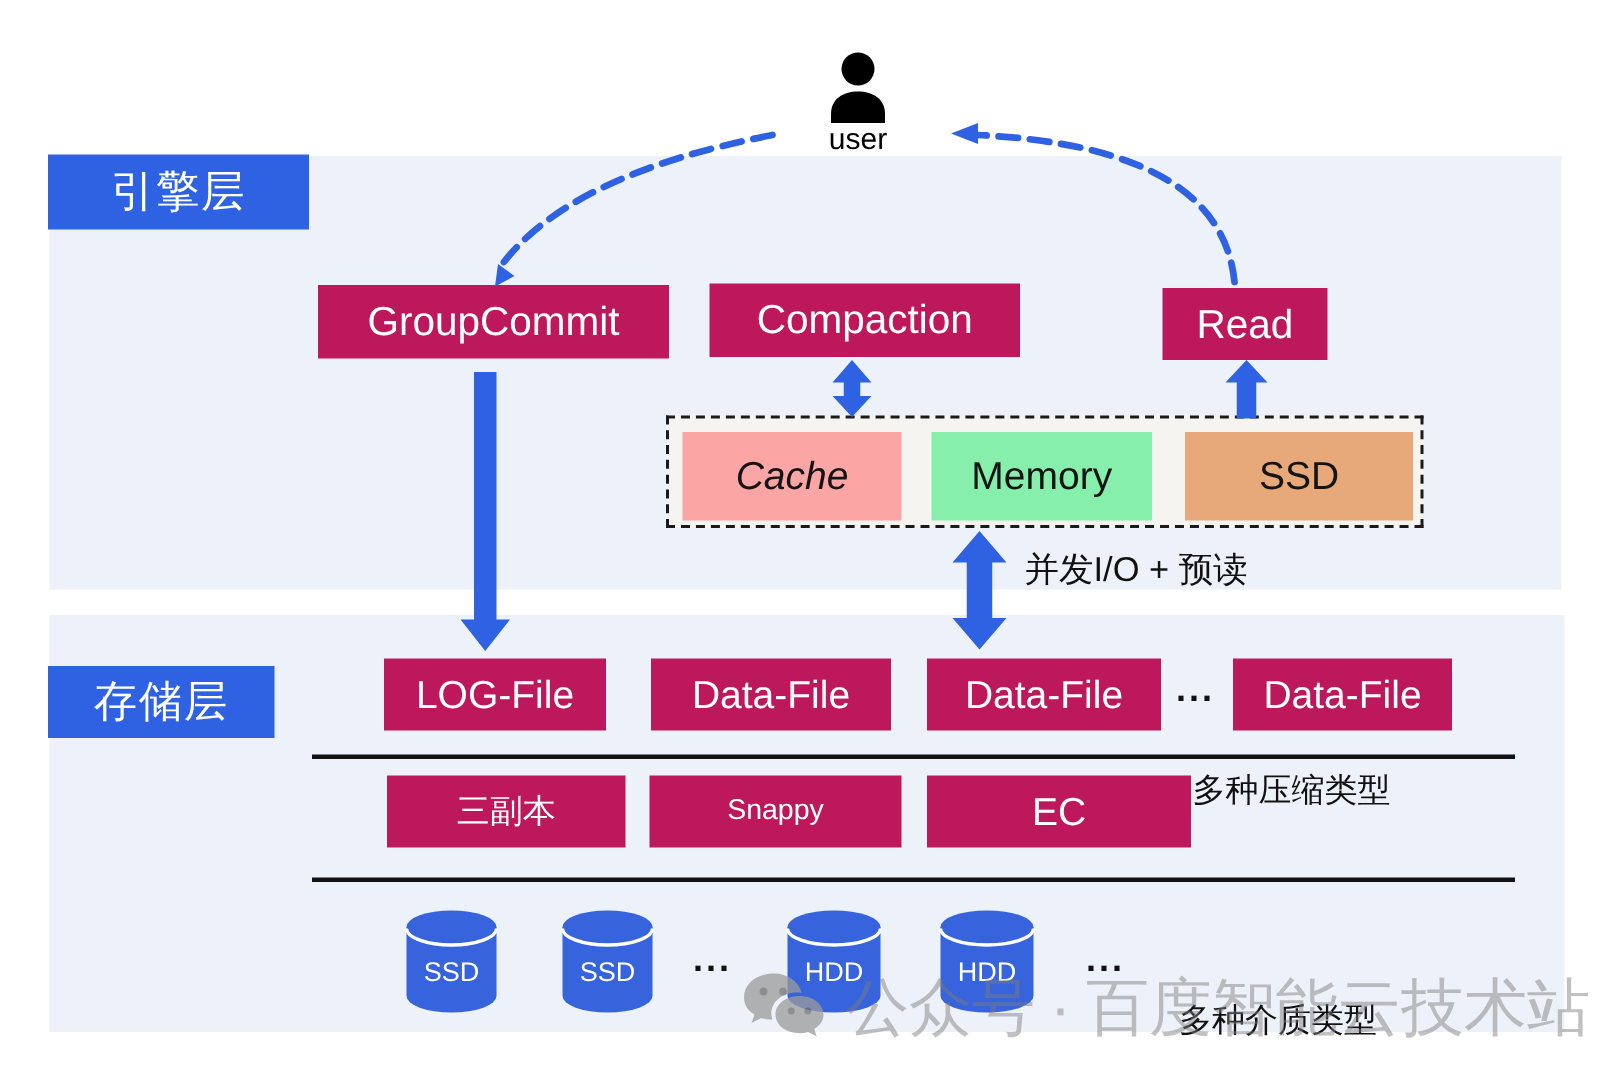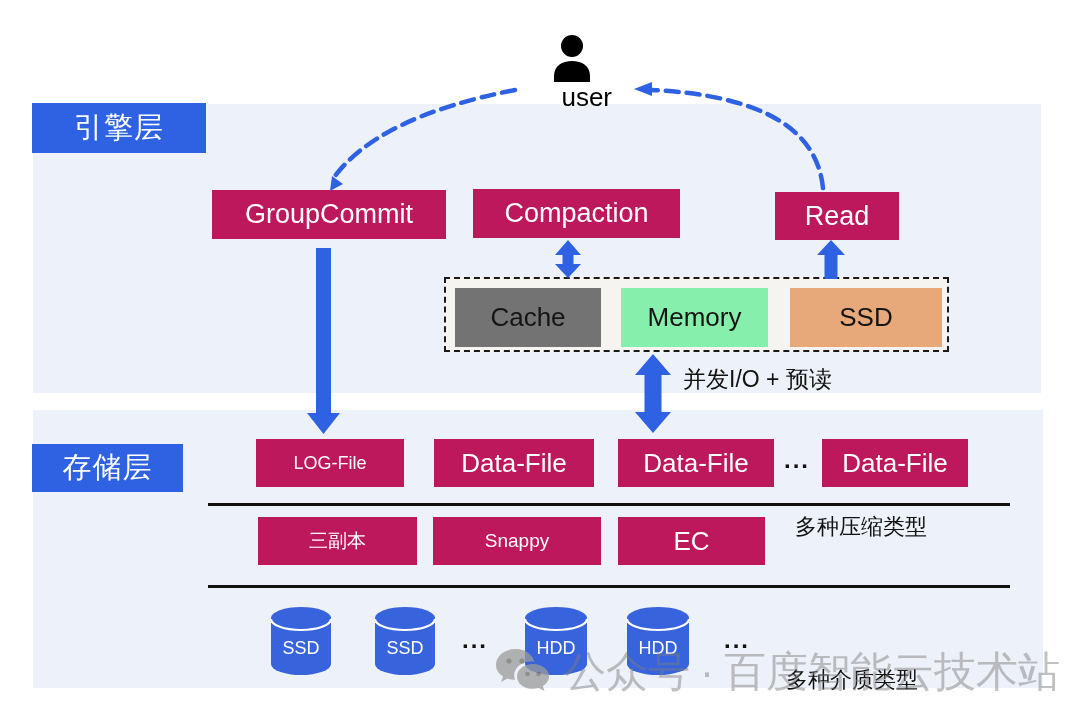--- a/index.html
+++ b/index.html
@@ -19,21 +19,21 @@
   }
   .mem-box{
     display:flex;align-items:center;justify-content:center;font-size:26px;color:#141414;
   }
   .dashed-group{
     border:2px dashed #1a1a1a;background:#f6f4f0;box-sizing:border-box;
   }
   .note{font-size:22px;color:#111;}
   .hline{background:#111;height:3px;}
   .dots{font-size:24px;font-weight:bold;color:#111;letter-spacing:2px;line-height:1;}
-  .user-label{font-size:26px;color:#000;text-align:right;}
+  .user-label{font-size:20px;color:#000;text-align:center;}
   .io-note{font-size:23px;color:#111;}
   .watermark{
     display:flex;align-items:center;gap:10px;color:rgba(125,125,125,0.48);
     font-size:42px;white-space:nowrap;z-index:9;
   }
   svg{display:block;}
   .arrow-layer{pointer-events:none;z-index:5;}
   .boxes{z-index:4;}
 </style>
 </head>
@@ -63,40 +63,40 @@
   <circle cx="22" cy="12" r="11" fill="#000"></circle>
   <path d="M4 48 L4 42 C4 32 12 27 22 27 C32 27 40 32 40 42 L40 48 Z" fill="#000"></path>
 </svg>
 <div class="abs user-label" style="left:532px;top:82px;width:80px;">user</div>
 
 <div class="abs layer-tag boxes" style="left:32px;top:103px;width:174px;height:50px;">引擎层</div>
 <div class="abs layer-tag boxes" style="left:32px;top:412px;width:151px;height:48px;margin-top:32px;">存储层</div>
 
 <div class="abs blue-box boxes" style="left:212px;top:190px;width:234px;height:49px;">GroupCommit</div>
 <div class="abs blue-box boxes" style="left:473px;top:189px;width:207px;height:49px;">Compaction</div>
-<div class="abs blue-box boxes" style="left:775px;top:192px;width:124px;height:48px;">Read</div>
+<div class="abs blue-box boxes" style="left:775px;top:192px;width:110px;height:48px;">Read</div>
 
 <div class="abs dashed-group" style="left:444px;top:277px;width:505px;height:75px;"></div>
-<div class="abs mem-box" style="left:455px;top:288px;width:146px;height:59px;background:#737373;">Cache</div>
+<div class="abs mem-box" style="left:455px;top:288px;width:146px;height:59px;background:#fca5a5;font-style:italic;">Cache</div>
 <div class="abs mem-box" style="left:621px;top:288px;width:147px;height:59px;background:#86efac;">Memory</div>
 <div class="abs mem-box" style="left:790px;top:288px;width:152px;height:59px;background:#e8a97a;">SSD</div>
 
 <div class="abs io-note" style="left:683px;top:364px;">并发I/O + 预读</div>
 
-<div class="abs blue-box boxes" style="left:256px;top:439px;width:148px;height:48px;font-size:18px;">LOG-File</div>
+<div class="abs blue-box boxes" style="left:256px;top:439px;width:148px;height:48px;font-size:26px;">LOG-File</div>
 <div class="abs blue-box boxes" style="left:434px;top:439px;width:160px;height:48px;font-size:26px;">Data-File</div>
 <div class="abs blue-box boxes" style="left:618px;top:439px;width:156px;height:48px;font-size:26px;">Data-File</div>
 <div class="abs dots" style="left:784px;top:448px;">...</div>
 <div class="abs blue-box boxes" style="left:822px;top:439px;width:146px;height:48px;font-size:26px;">Data-File</div>
 
 <div class="abs hline" style="left:208px;top:503px;width:802px;"></div>
 
-<div class="abs blue-box boxes" style="left:258px;top:517px;width:159px;height:48px;font-size:19px;">三副本</div>
+<div class="abs blue-box boxes" style="left:258px;top:517px;width:159px;height:48px;font-size:22px;">三副本</div>
 <div class="abs blue-box boxes" style="left:433px;top:517px;width:168px;height:48px;font-size:19px;">Snappy</div>
-<div class="abs blue-box boxes" style="left:618px;top:517px;width:147px;height:48px;font-size:26px;">EC</div>
+<div class="abs blue-box boxes" style="left:618px;top:517px;width:176px;height:48px;font-size:26px;">EC</div>
 <div class="abs note" style="left:795px;top:512px;">多种压缩类型</div>
 
 <div class="abs hline" style="left:208px;top:585px;width:802px;"></div>
 
 <svg class="abs" style="left:268px;top:606px;" width="66" height="72" viewBox="0 0 66 72">
   <path d="M3 12 V58 A30 11 0 0 0 63 58 V12 Z" fill="#3763dc"></path>
   <ellipse cx="33" cy="12" rx="30" ry="11" fill="#3763dc"></ellipse>
   <path d="M3 13 A30 11 0 0 0 63 13" stroke="#fff" stroke-width="2.2" fill="none"></path>
   <text x="33" y="48" text-anchor="middle" fill="#fff" font-size="18" font-family="Liberation Sans, sans-serif">SSD</text>
 </svg>

